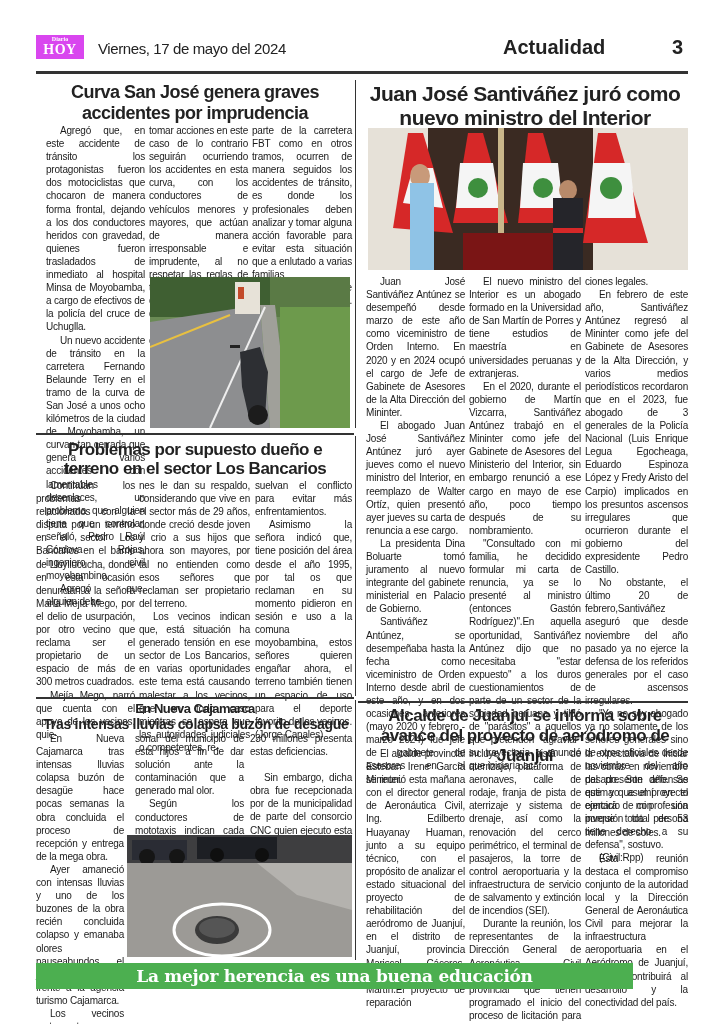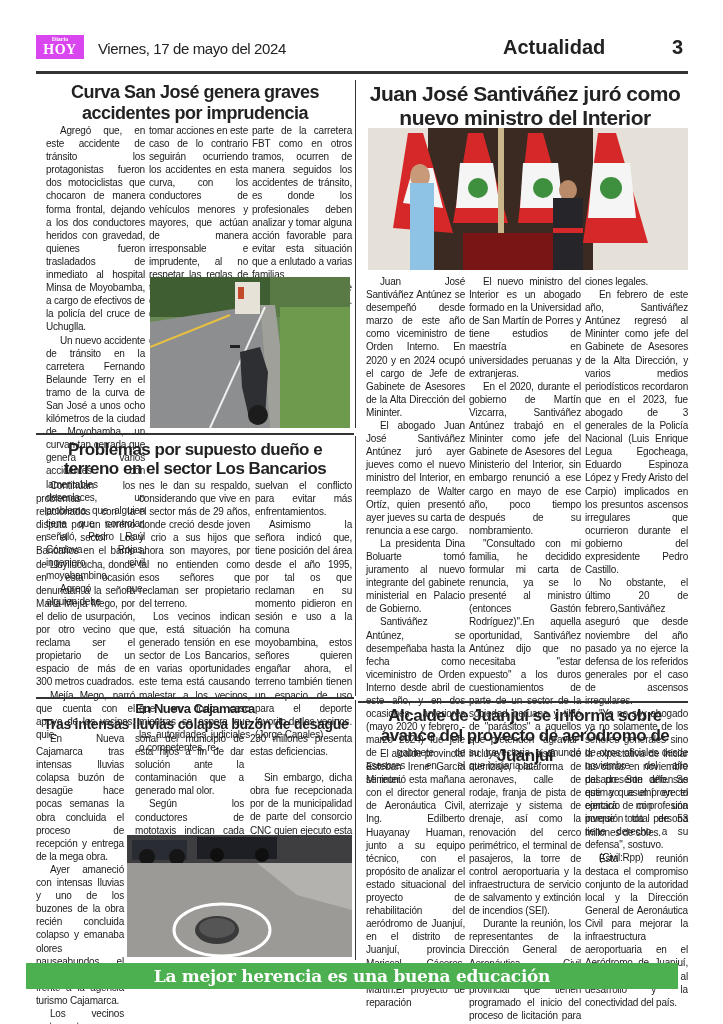--- a/index.html
+++ b/index.html
@@ -20,21 +20,21 @@
   .headline { position: absolute; text-align: center; font-weight: bold; color: #222; letter-spacing: -0.5px; }
   .h-left { left: 40px; width: 310px; font-size: 18px; line-height: 21px; }
   .h-right { left: 360px; width: 330px; font-size: 21px; line-height: 24px; }
 
   .col { position: absolute; font-size: 10px; line-height: 13.1px; text-align: justify; color: #1a1a1a; letter-spacing: -0.2px; }
   .col p { text-indent: 14px; }
   .col p.noind { text-indent: 0; }
   .col p.gap { margin-top: 13px; }
 
   .photo { position: absolute; overflow: hidden; }
-  .banner { position: absolute; left: 26px; top: 963px; width: 652px; height: 26px; background: #4caf50; color: #fff; text-align: center; font-family: "DejaVu Serif", serif; font-weight: bold; font-size: 17px; line-height: 26px; letter-spacing: -0.3px; }
+  .banner { position: absolute; left: 36px; top: 963px; width: 597px; height: 26px; background: #4caf50; color: #fff; text-align: center; font-family: "DejaVu Serif", serif; font-weight: bold; font-size: 17px; line-height: 26px; letter-spacing: -0.3px; }
 </style>
 </head>
 <body>
 
 <div class="logo">
   <span class="small">Diario</span>
   <span class="big">HOY</span>
 </div>
 <div class="date">Viernes, 17 de mayo del 2024</div>
 <div class="section">Actualidad</div>

